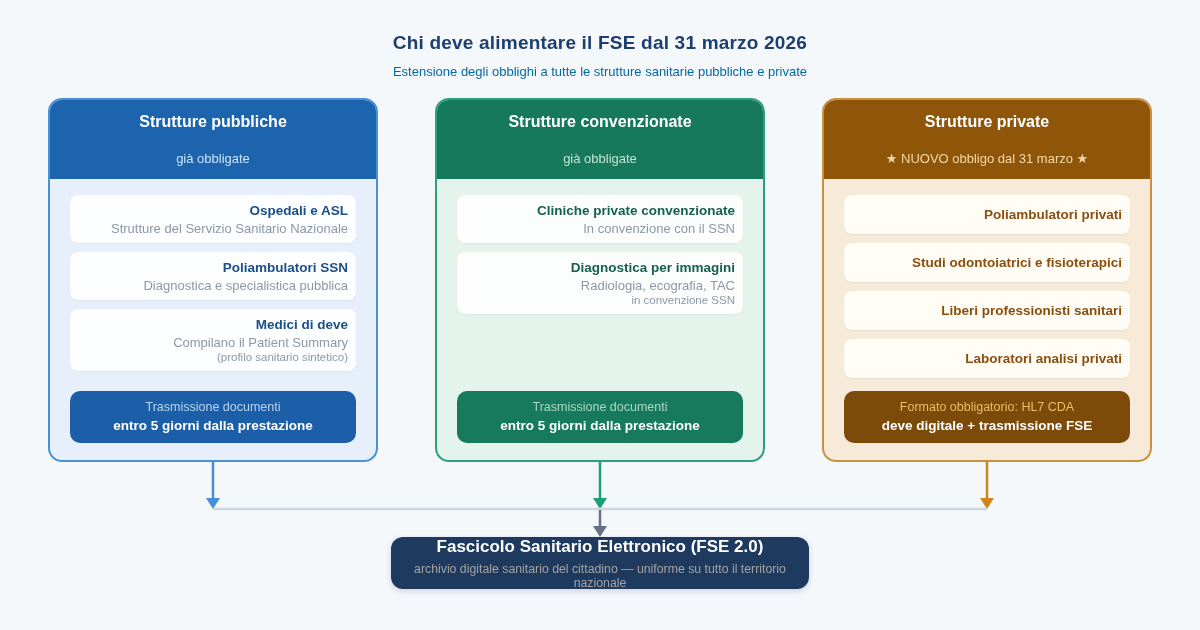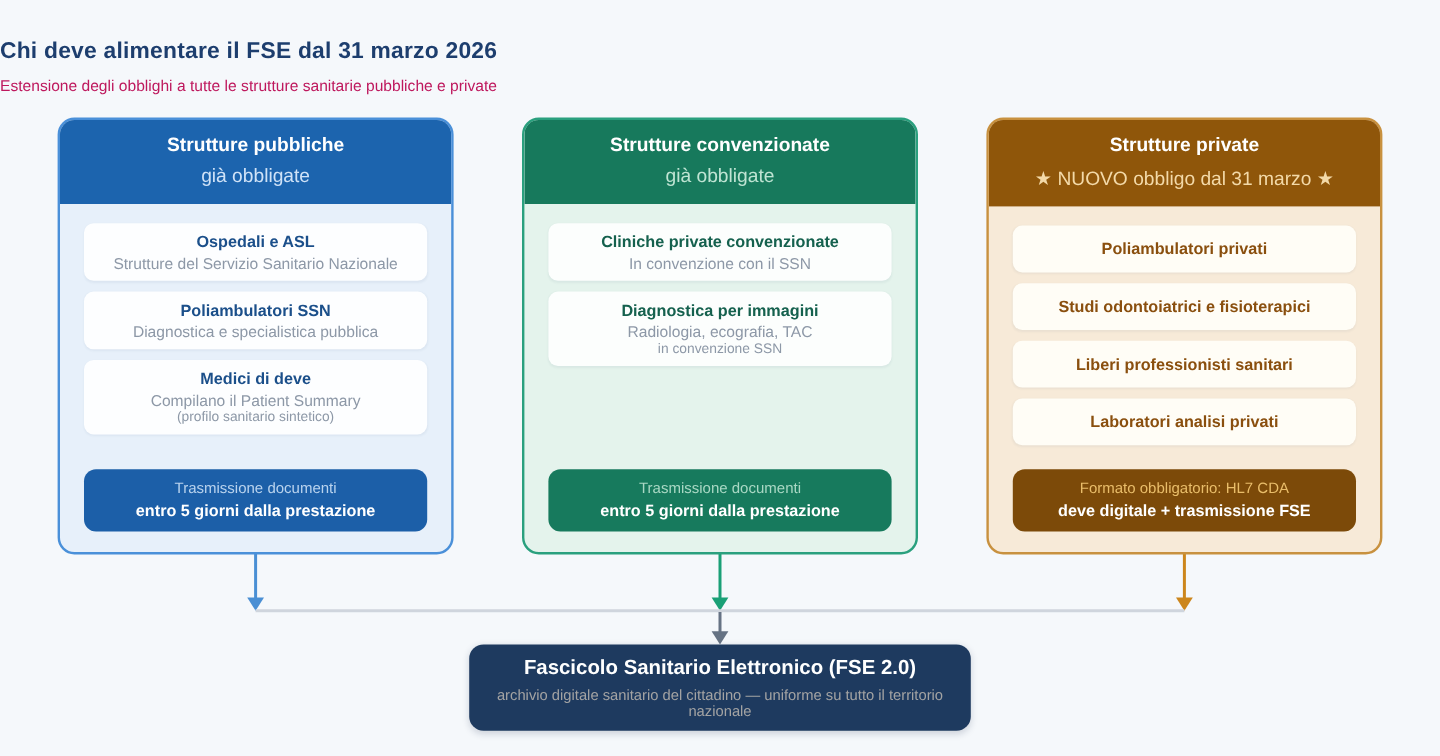--- a/index.html
+++ b/index.html
@@ -5,38 +5,38 @@
   * { margin:0; padding:0; box-sizing:border-box; }
   html,body { width:1200px; height:630px; }
   body {
     position:relative;
     background:#f5f8fb;
     font-family:"Liberation Sans","DejaVu Sans",sans-serif;
     overflow:hidden;
   }
 
   
-  .page-header { position:absolute; top:32px; left:0; width:1200px; text-align:left; }
+  .page-header { position:absolute; top:32px; left:0; width:1200px; text-align:center; }
   .page-title { font-size:19px; font-weight:bold; color:#1d3e6e; letter-spacing:.2px; }
-  .page-subtitle { margin-top:10px; font-size:13px; color:#be185d; }
+  .page-subtitle { margin-top:10px; font-size:13px; color:#0369a1; }
 
   
   .columns { position:absolute; top:98px; left:48px; width:1104px; display:flex; gap:57px; }
   .column {
     flex:1 1 0; height:364px; border-radius:14px;
     border:2px solid var(--border); background:var(--body-bg);
     overflow:hidden; display:flex; flex-direction:column;
   }
   .col-header { background:var(--head-bg); text-align:center; padding:13px 10px 13px; flex:0 0 auto; }
   .col-title { font-size:16px; font-weight:bold; color:#ffffff; }
-  .col-subtitle { margin-top:8px; font-size:16px; color:var(--head-sub); }
+  .col-subtitle { margin-top:20px; font-size:13px; color:var(--head-sub); }
   .col-body { flex:1 1 auto; display:flex; flex-direction:column; gap:9px; padding:16px 20px 17px; }
 
   .card {
-    background:var(--card-bg); border-radius:8px; text-align:center;
+    background:var(--card-bg); border-radius:8px; text-align:right;
     padding:7px 8px; box-shadow:0 1px 2px rgba(30,60,100,.06);
   }
   .card.single { padding:11px 8px; }
   .card-title { font-size:13.5px; font-weight:bold; color:var(--card-title); line-height:17px; }
   .card-sub { margin-top:3px; font-size:13px; color:#8d98a7; line-height:14px; }
   .card-sub2 { font-size:11.5px; color:#8d98a7; line-height:14px; }
 
   .col-footer {
     margin-top:auto; background:var(--foot-bg); border-radius:10px;
     text-align:center; padding:8px 8px;
@@ -50,21 +50,21 @@
               --card-bg:#fcfefd; --card-title:#15614e; --foot-bg:#177a5d; --foot-l1:#a9d8c4; }
   .col-priv { --head-bg:#8f560a; --head-sub:#f3d9a8; --border:#c8913f; --body-bg:#f7ead8;
               --card-bg:#fffdf6; --card-title:#8a4f0e; --foot-bg:#7c4a09; --foot-l1:#e9bd6a; }
 
   
   .connectors { position:absolute; left:0; top:0; width:1200px; height:630px; pointer-events:none; }
 
   
   .result-box {
     position:absolute; top:537px; left:50%; transform:translateX(-50%);
-    width:418px; height:72px; background:#1e3a5f; border-radius:12px;
+    width:418px; height:52px; background:#1e3a5f; border-radius:12px;
     display:flex; flex-direction:column; justify-content:center; align-items:center; gap:5px;
     text-align:center; box-shadow:0 2px 6px rgba(20,40,70,.18);
   }
   .result-title { font-size:17px; font-weight:bold; color:#ffffff; }
   .result-subtitle { font-size:12.3px; color:#a3a3a3; padding:0 6px; }
 </style>
 </head>
 <body>
 
 <header class="page-header">

